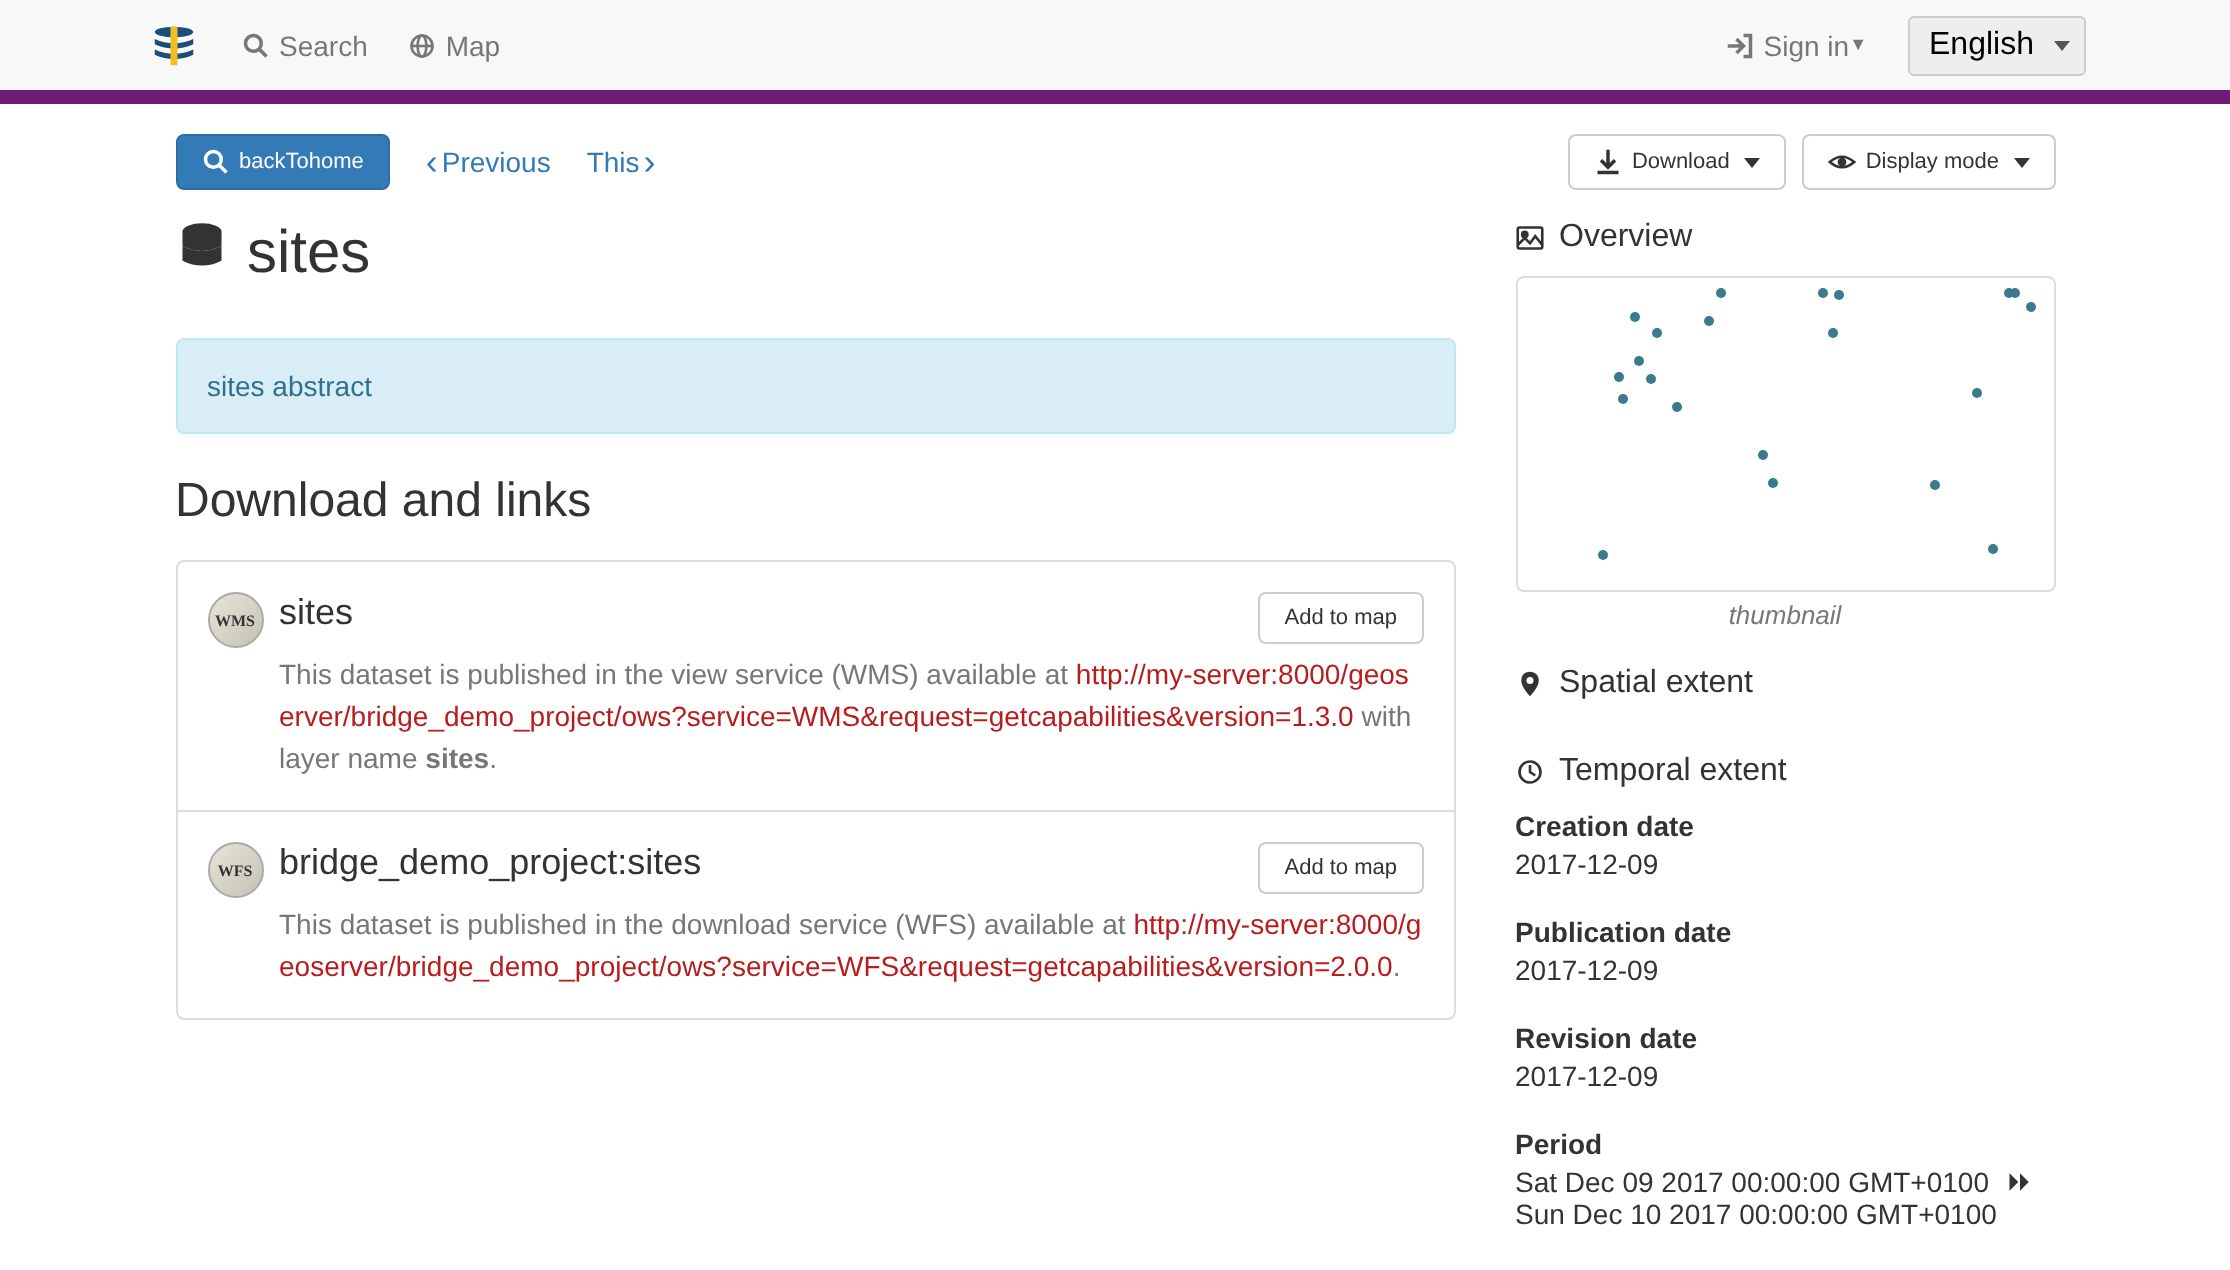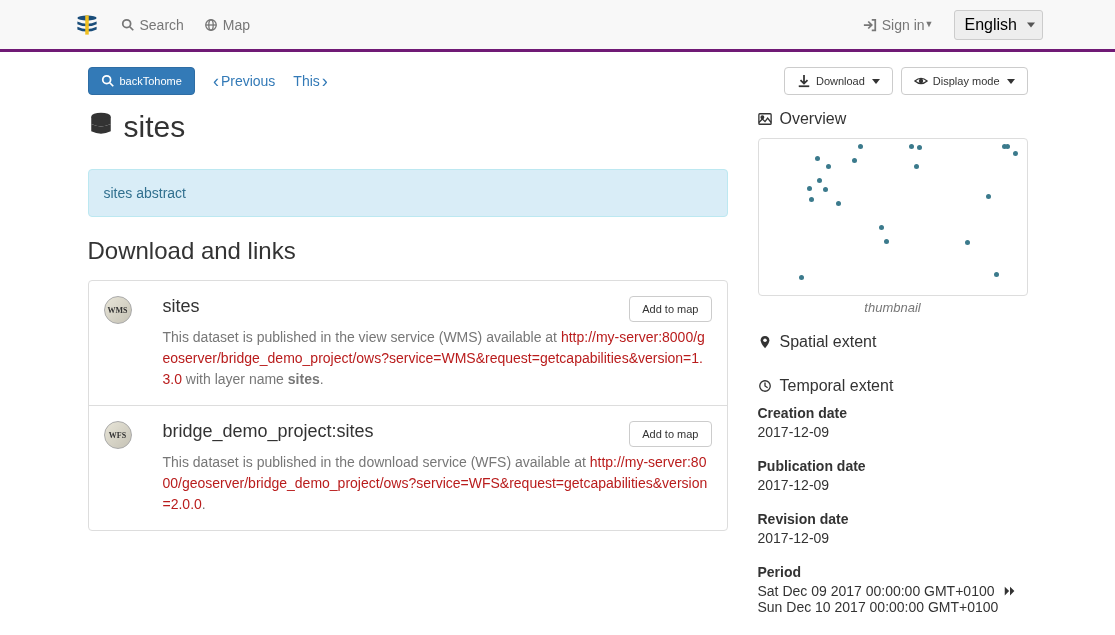--- a/index.html
+++ b/index.html
@@ -1,17 +1,17 @@
 <!DOCTYPE html>
 <html><head>
 <meta charset="utf-8">
 <style>
 * { box-sizing: border-box; margin: 0; padding: 0; }
 body { font-family: "Helvetica Neue", Helvetica, Arial, sans-serif; font-size: 14px; color: #333; background: #fff; }
-.navbar { background: #f8f8f8; border-bottom: 3px solid #701a75; height: 52px; display: flex; align-items: center; padding: 0 15px; }
+.navbar { background: #f8f8f8; border-bottom: 7px solid #701a75; height: 52px; display: flex; align-items: center; padding: 0 15px; }
 .navbar-inner { width: 100%; max-width: 970px; margin: 0 auto; display: flex; align-items: center; justify-content: space-between; }
 .nav-left { display: flex; align-items: center; gap: 20px; }
 .nav-right { display: flex; align-items: center; gap: 20px; }
 .logo { width: 28px; height: 28px; position: relative; }
 .logo svg { width: 100%; height: 100%; }
 .nav-link { color: #777; text-decoration: none; display: inline-flex; align-items: center; gap: 5px; cursor: pointer; }
 .signin-wrap { display: flex; flex-direction: row; align-items: center; }
 .signin-caret { font-size: 9px; color: #777; margin-top: -2px; }
 .lang-select { height: 30px; padding: 4px 24px 4px 10px; border: 1px solid #ccc; background: #eee; font-size: 16px; border-radius: 3px; appearance: none; position: relative; }
 .lang-wrap { position: relative; display: inline-block; }
@@ -27,21 +27,21 @@
 .chev-left::before { content: "‹"; font-size: 18px; line-height: 0; vertical-align: -1px; margin-right: 2px; }
 .chev-right::after { content: "›"; font-size: 18px; line-height: 0; vertical-align: -1px; margin-left: 2px; }
 .main-row { display: flex; gap: 30px; align-items: flex-start; }
 .col-left { flex: 1; min-width: 0; }
 .col-right { width: 270px; flex-shrink: 0; }
 .page-title { font-size: 30px; font-weight: 500; display: flex; align-items: center; gap: 10px; margin-bottom: 25px; }
 .db-icon { display: inline-block; }
 .alert-info { background: #d9edf7; border: 1px solid #bce8f1; color: #31708f; padding: 15px; border-radius: 4px; margin-bottom: 20px; }
 .section-title { font-size: 24px; font-weight: 500; margin-bottom: 15px; }
 .panel { border: 1px solid #ddd; border-radius: 4px; }
-.panel-item { padding: 15px; border-bottom: 1px solid #ddd; display: flex; gap: 31px; }
+.panel-item { padding: 15px; border-bottom: 1px solid #ddd; display: flex; gap: 8px; }
 .panel-item:last-child { border-bottom: none; }
 .svc-badge { width: 28px; height: 28px; border-radius: 50%; background: linear-gradient(135deg, #e8e5d8 0%, #c5c2b5 100%); display: flex; align-items: center; justify-content: center; font-size: 8px; font-weight: bold; color: #333; flex-shrink: 0; font-family: serif; border: 1px solid #aaa; }
 .item-body { flex: 1; min-width: 0; }
 .item-header { display: flex; justify-content: space-between; align-items: flex-start; gap: 10px; }
 .item-title { font-size: 18px; color: #333; margin-bottom: 10px; }
 .item-desc { color: #777; line-height: 1.5; word-wrap: break-word; }
 .item-desc a { color: #b91c1c; text-decoration: none; word-break: break-all; }
 .side-sec-title { font-size: 16px; display: flex; align-items: center; gap: 8px; margin-bottom: 10px; }
 .overview-box { border: 1px solid #ddd; border-radius: 4px; height: 158px; position: relative; margin-bottom: 4px; }
 .dot { position: absolute; width: 5px; height: 5px; background: #3b7a8c; border-radius: 50%; }

